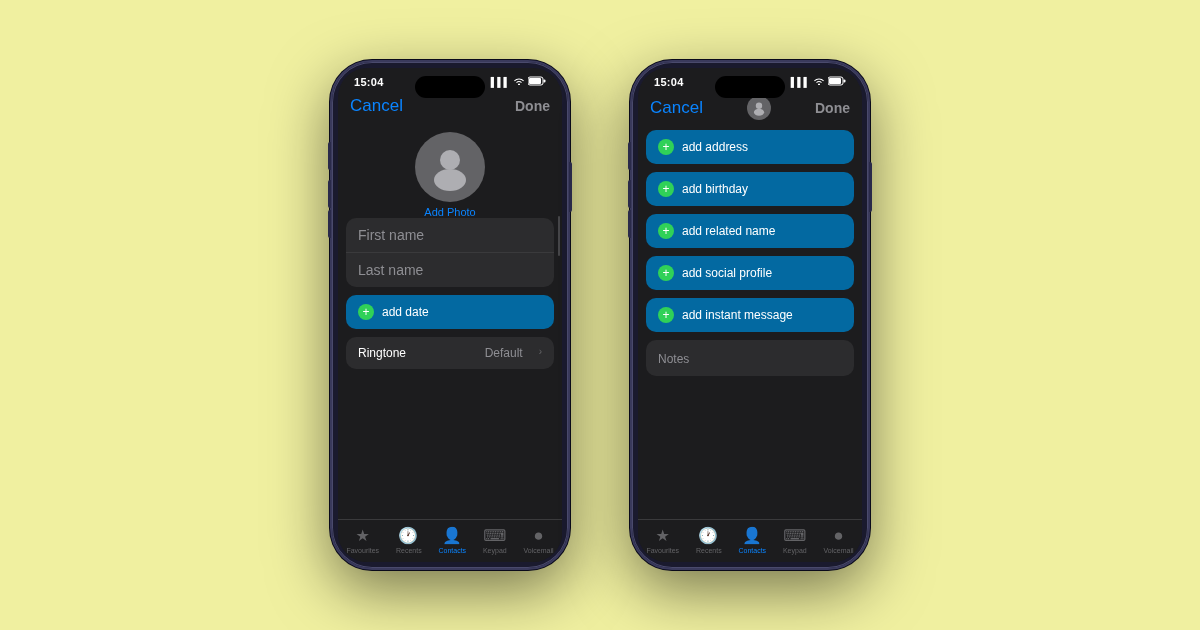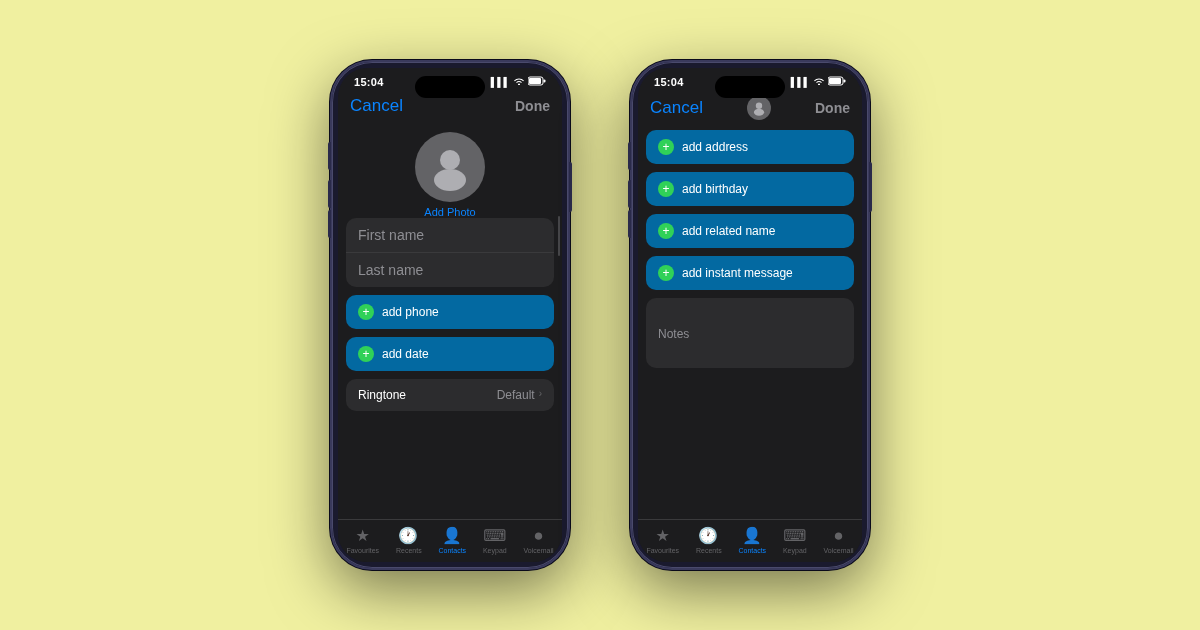--- a/index.html
+++ b/index.html
@@ -243,21 +243,21 @@
     .ringtone-label {
       font-size: 12px;
       color: #fff;
     }
 
     .ringtone-value {
       font-size: 12px;
       color: #8e8e93;
       display: flex;
       align-items: flex-start;
-      gap: 4px;
+      gap: 16px;
     }
 
     .chevron {
       color: #636366;
       font-size: 10px;
     }
 
     
     .tab-bar {
       background: #1c1c1e;
@@ -311,21 +311,21 @@
       overflow-y: auto;
       scrollbar-width: none;
       padding: 4px 0;
     }
     .content-list::-webkit-scrollbar { display: none; }
 
     .notes-row {
       background: #2c2c2e;
       margin: 0 8px 8px;
       border-radius: 10px;
-      padding: 26px 12px;
+      padding: 9px 12px;
     }
     .notes-label {
       font-size: 12px;
       color: #8e8e93;
     }
 
     
     .scroll-indicator {
       position: absolute;
       right: 2px;
@@ -382,24 +382,20 @@
     <div class="form-section">
       <div class="form-group">
         <div class="form-field">
           <input type="text" placeholder="First name" style="">
         </div>
         <div class="form-field">
           <input type="text" placeholder="Last name" style="">
         </div>
       </div>
 
-      <div class="add-row">
-        <div class="green-plus"></div>
-        <span class="add-row-text">add phone</span>
-      </div>
 
       <div class="add-row">
         <div class="green-plus"></div>
         <span class="add-row-text">add date</span>
       </div>
 
       <div class="ringtone-row">
         <span class="ringtone-label">Ringtone</span>
         <span class="ringtone-value">
           <span>Default</span>
@@ -481,20 +477,24 @@
         <div class="green-plus"></div>
         <span class="add-row-text">add birthday</span>
       </div>
 
 
       <div class="add-row">
         <div class="green-plus"></div>
         <span class="add-row-text">add related name</span>
       </div>
 
+      <div class="add-row">
+        <div class="green-plus"></div>
+        <span class="add-row-text">add social profile</span>
+      </div>
 
       <div class="add-row">
         <div class="green-plus"></div>
         <span class="add-row-text">add instant message</span>
       </div>
 
       <div class="notes-row">
         <span class="notes-label">Notes</span>
       </div>
     </div>

